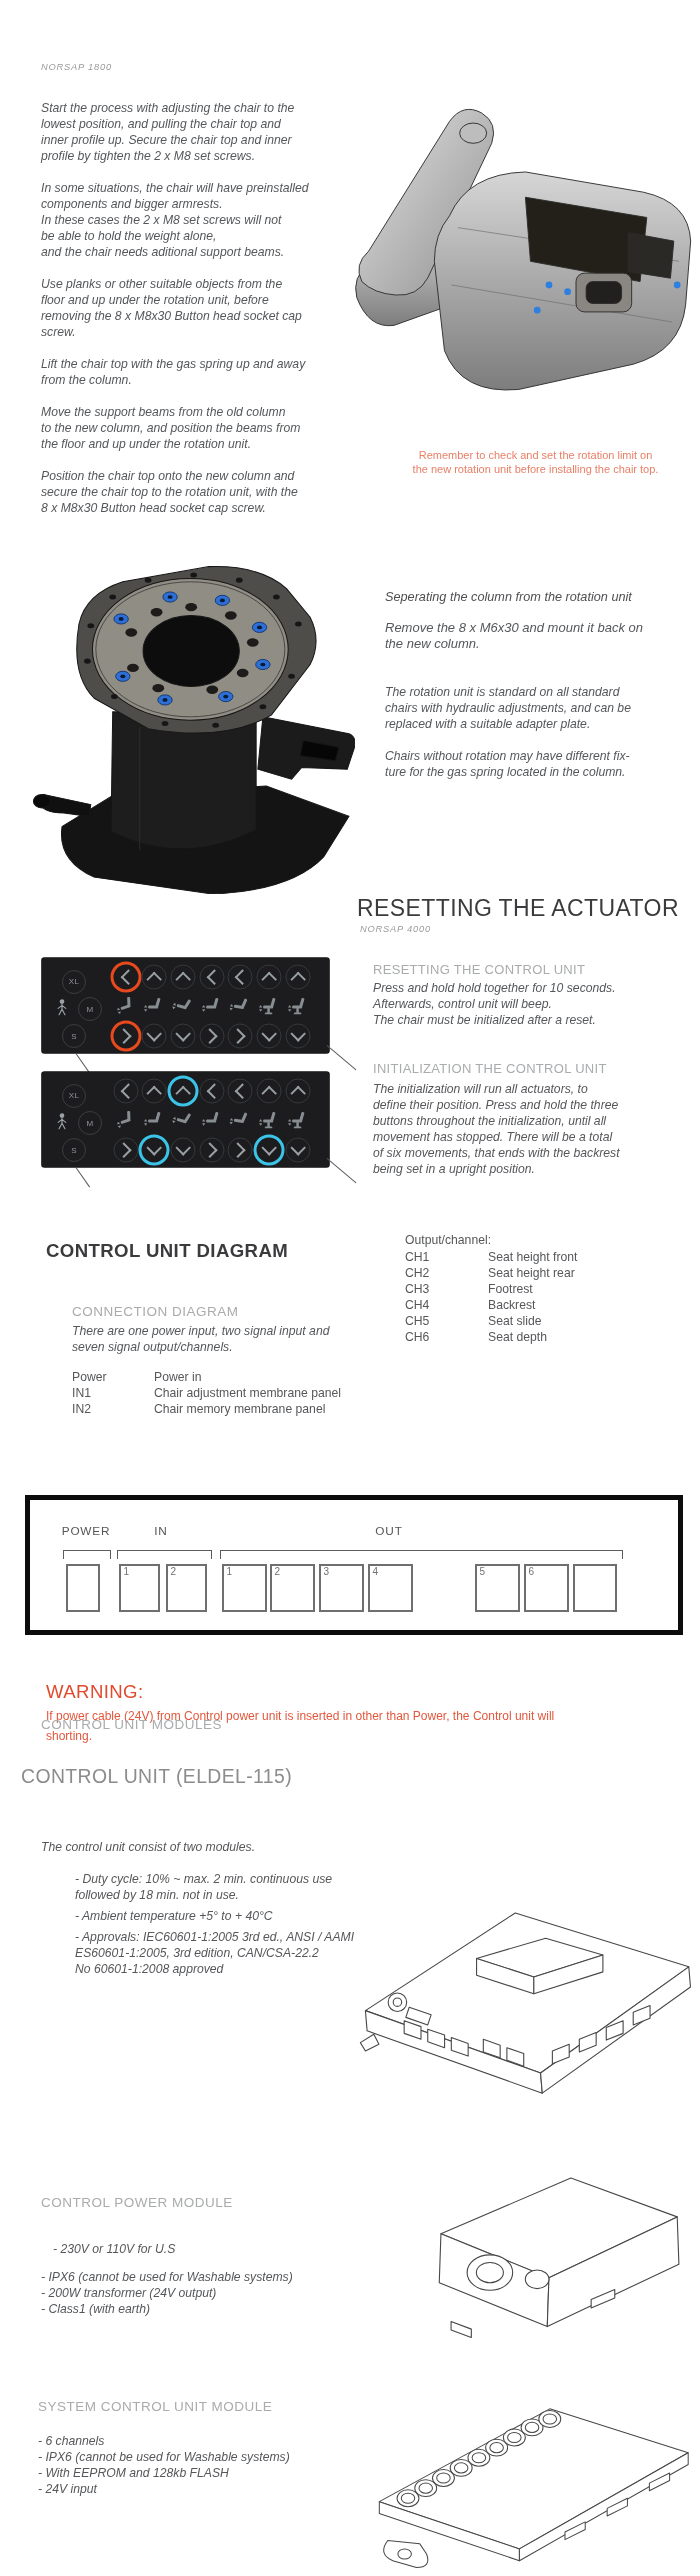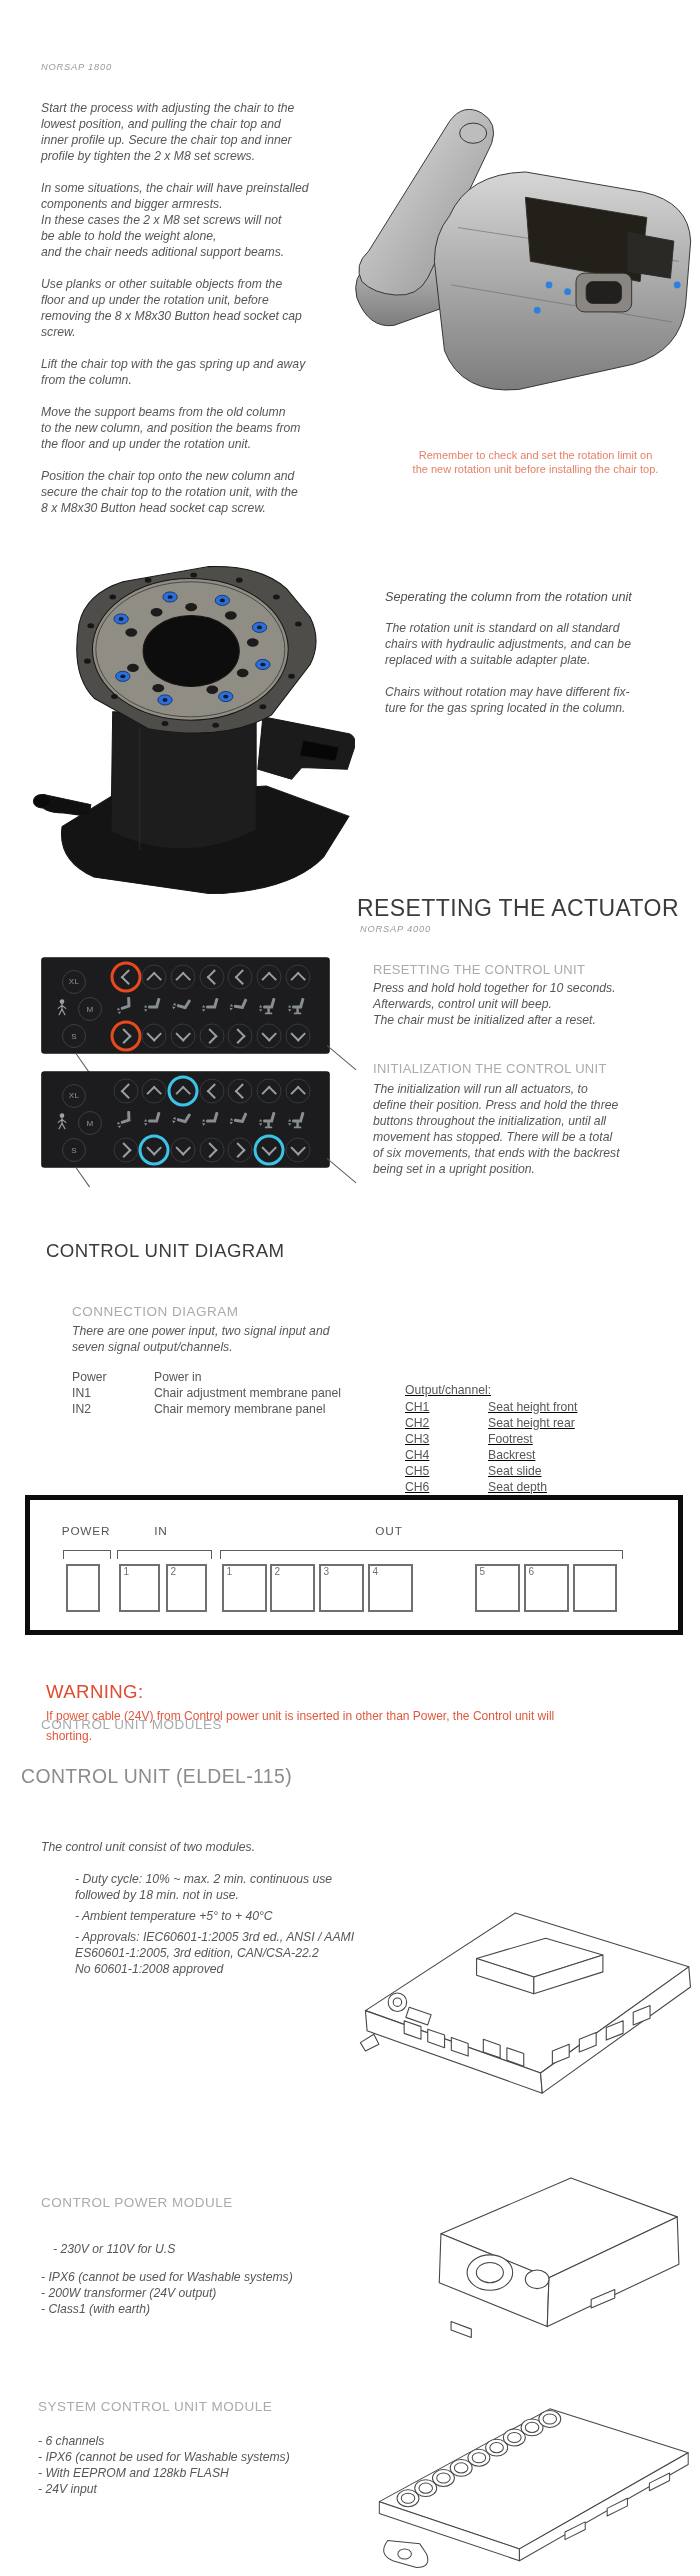--- a/index.html
+++ b/index.html
@@ -4,21 +4,21 @@
 <style>
   html,body{margin:0;padding:0;background:#ffffff;}
   #page{position:relative;width:700px;height:2576px;background:#ffffff;overflow:hidden;
         font-family:"Liberation Sans","DejaVu Sans",sans-serif;}
   .abs{position:absolute;}
   .t{white-space:pre-line;color:#55575a;font-size:12.2px;line-height:16px;font-style:italic;}
   .h1{font-size:23px;color:#3b3b3d;letter-spacing:0.4px;font-weight:400;}
   .hsub{font-style:italic;font-size:9.3px;color:#9a9a9a;letter-spacing:0.8px;}
   .gh{color:#a9abad;font-size:13.5px;letter-spacing:0.5px;}
   .gh2{color:#a9abad;font-size:13px;letter-spacing:0.3px;}
-  .h2{font-size:18.6px;color:#3b3b3d;letter-spacing:0.4px;}
+  .h2{font-size:18.6px;color:#3b3b3d;letter-spacing:0.4px;font-weight:bold;}
   .h3{font-size:19.4px;color:#8c8c8c;letter-spacing:0.4px;}
   .caption{white-space:pre-line;color:#e87f66;font-size:11px;line-height:14.3px;text-align:center;}
   .warnTitle{font-size:18.6px;color:#e04b2f;letter-spacing:0.4px;}
   .warnText{white-space:pre-line;color:#e2573c;font-size:12px;line-height:20px;}
   .row{display:flex;line-height:16px;font-size:12.2px;color:#55575a;}
   .row .k{width:82px;flex:none;}
   .crow .k{width:83px;flex:none;}
   .bullets p{margin:0 0 5px 0;}
   
   .panel{position:absolute;width:287px;height:95px;background:#1c1c1e;border-radius:2.5px;
@@ -165,20 +165,22 @@
           <ellipse cx="180" cy="246" rx="4" ry="3"></ellipse>
         <ellipse cx="240" cy="248" rx="4" ry="3"></ellipse>
       </g>
       <path d="M36 330 L92 342 L90 356 L60 352 Q34 352 30 338 Z" fill="#101010"></path>
       <ellipse cx="34" cy="338" rx="10" ry="8" fill="#0a0a0a"></ellipse>
     </g>
   </svg>
 
   <div class="abs" style="left:385px;top:589px;width:304px;">
     <p class="t" style="margin:0 0 15px 0;color:#4f4f52;font-size:12.7px;">Seperating the column from the rotation unit</p>
+    <p class="t" style="margin:0 0 32px 0;font-style:italic;font-size:13px;">Remove the 8 x M6x30 and mount it back on
+the new column.</p>
     <p class="t" style="margin:0 0 16px 0;">The rotation unit is standard on all standard
 chairs with hydraulic adjustments, and can be
 replaced with a suitable adapter plate.</p>
     <p class="t" style="margin:0;">Chairs without rotation may have different fix-
 ture for the gas spring located in the column.</p>
   </div>
 
   <div class="abs h1" style="left:357px;top:895px;">RESETTING THE ACTUATOR</div>
   <div class="abs hsub" style="left:360px;top:924px;">NORSAP 4000</div>
 
@@ -441,21 +443,21 @@
     <div class="row">
         <span class="k">IN1</span>
         <span>Chair adjustment membrane panel</span>
       </div>
     <div class="row">
         <span class="k">IN2</span>
         <span>Chair memory membrane panel</span>
       </div>
   </div>
 
-  <div class="abs" style="left:405px;top:1382px;text-decoration:underline;">
+  <div class="abs" style="left:405px;top:1232px;">
     <div class="row" style="margin-bottom:0.8px;">
         <span>Output/channel:</span>
       </div>
     <div class="row crow">
         <span class="k">CH1</span>
         <span>Seat height front</span>
       </div>
     <div class="row crow">
         <span class="k">CH2</span>
         <span>Seat height rear</span>

